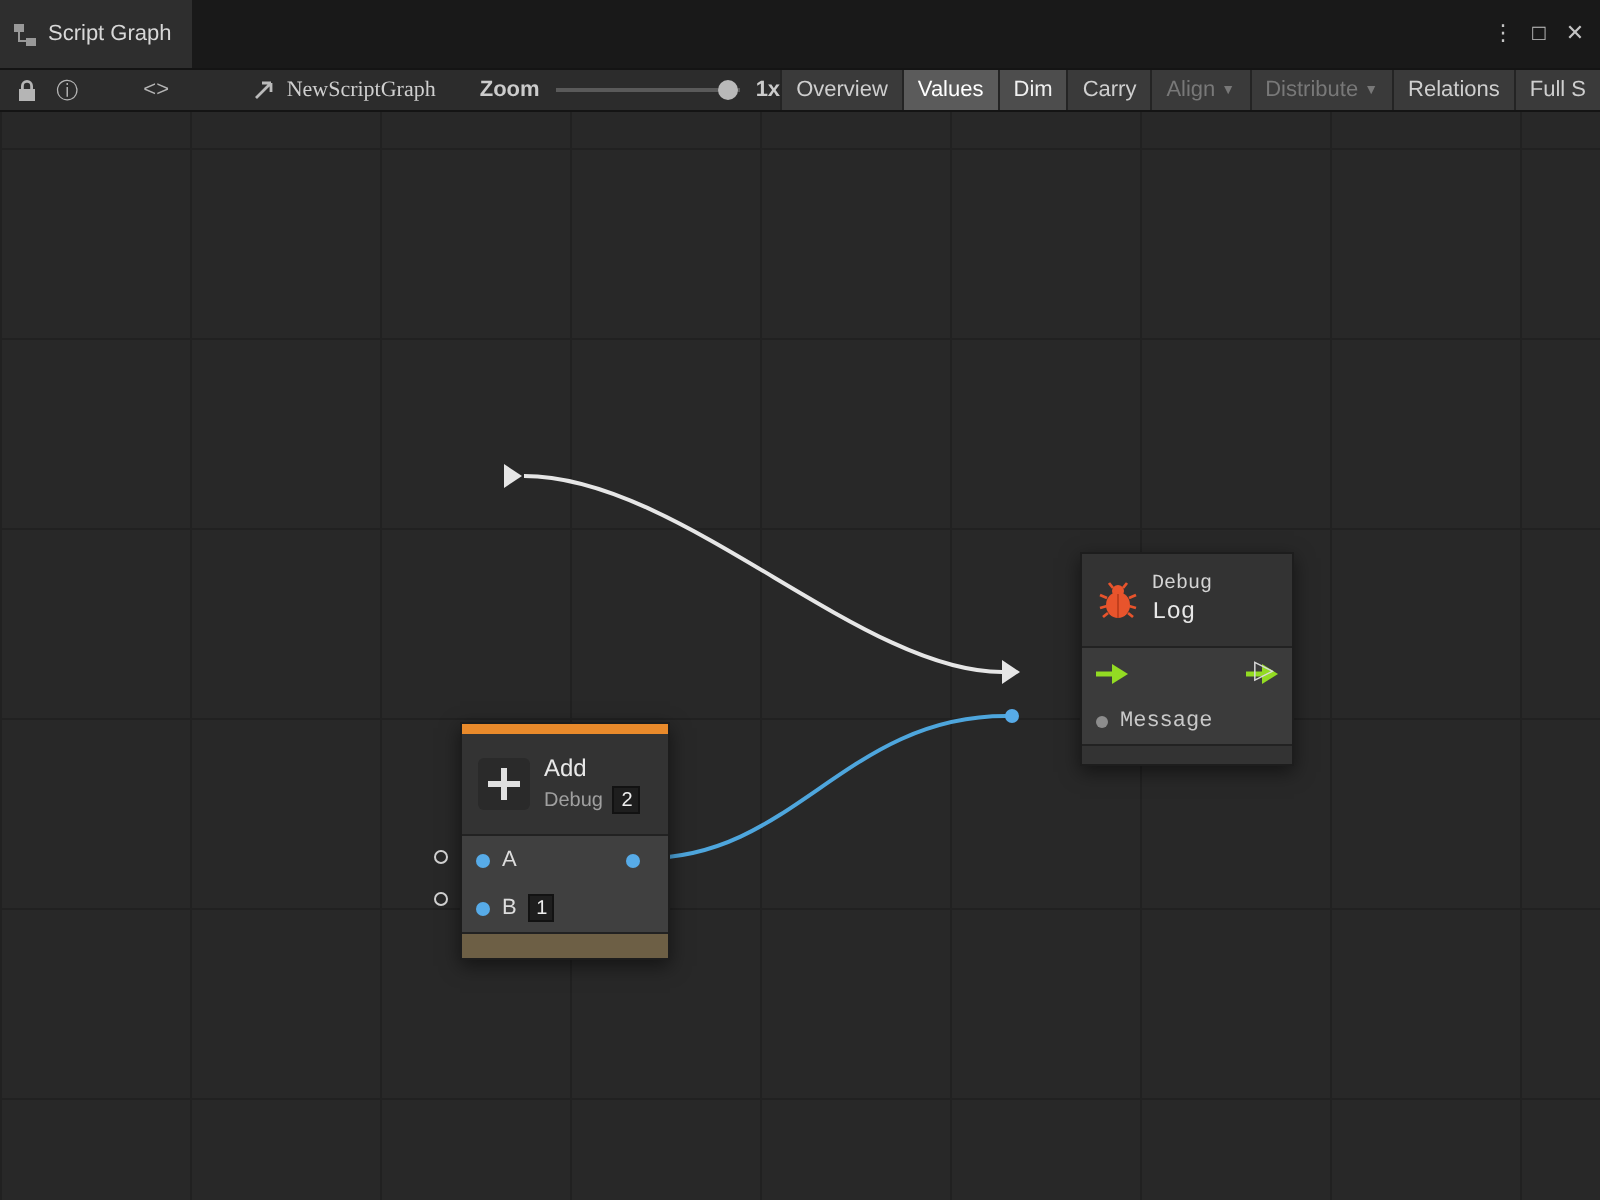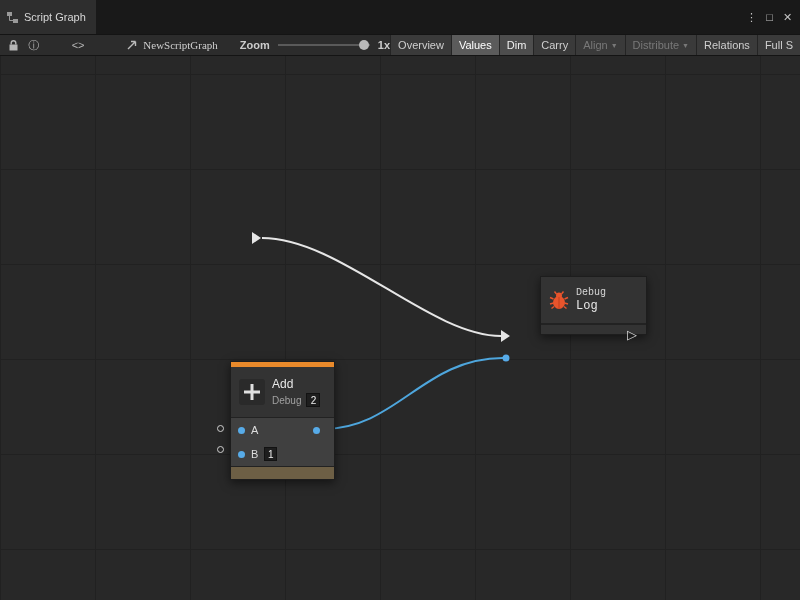--- a/index.html
+++ b/index.html
@@ -173,20 +173,37 @@
         <circle cx="10" cy="5.5" r="3" fill="#e8542c"></circle>
         <ellipse cx="10" cy="12.5" rx="6" ry="6.5" fill="#e8542c"></ellipse>
         <line x1="10" y1="7" x2="10" y2="19" stroke="#c23f1d" stroke-width="1"></line>
       </svg>
       <div>
         <div class="t-sur">Debug</div>
         <div class="t-title">Log</div>
       </div>
     </div>
     <div class="divider"></div>
+    <div class="port-section">
+      <div class="port-row" style="height:26px;">
+        <svg width="16" height="10" viewBox="0 0 16 10">
+          <line x1="0" y1="5" x2="9" y2="5" stroke="#93db23" stroke-width="2.5"></line>
+          <polygon points="8,0 8,10 16,5" fill="#93db23"></polygon>
+        </svg>
+        <span class="spacer"></span>
+        <svg width="16" height="10" viewBox="0 0 16 10">
+          <line x1="0" y1="5" x2="9" y2="5" stroke="#93db23" stroke-width="2.5"></line>
+          <polygon points="8,0 8,10 16,5" fill="#93db23"></polygon>
+        </svg>
+      </div>
+      <div class="port-row" style="height:22px;">
+        <span class="dot gray"></span>
+        <span style="color:#c8c8c8;">Message</span>
+      </div>
+    </div>
     <div class="node-footer" style="height:10px;"></div>
   </div>
 
   <span class="flow-marker" style="left:627px; top:272px;">▷</span>
 
   <div class="node" style="left:230px; top:305px; width:105px;">
     <div class="strip" style="background:#e98a2b;"></div>
     <div class="node-head" style="height:50px;">
       <span class="icon-box">
         <svg width="20" height="20" viewBox="0 0 20 20">

